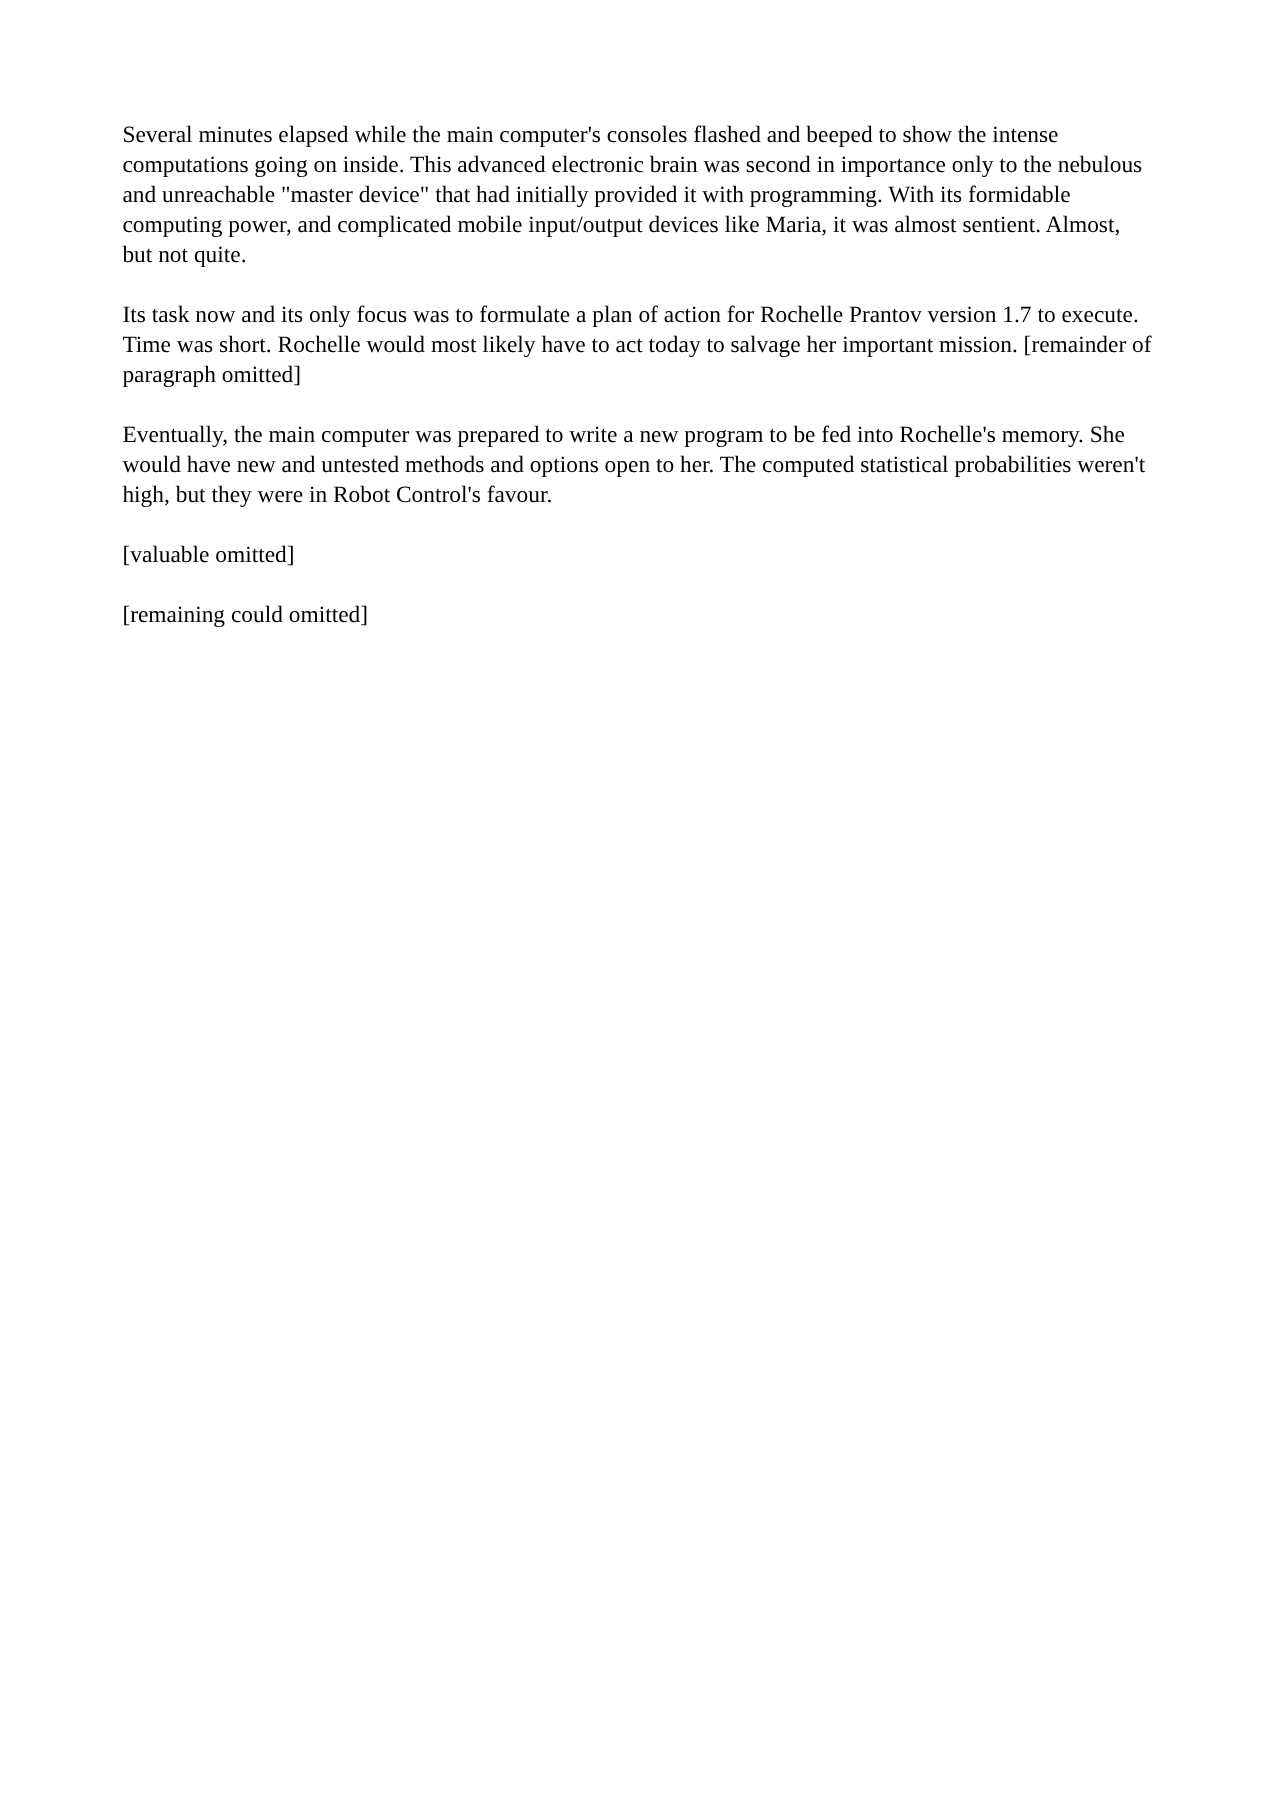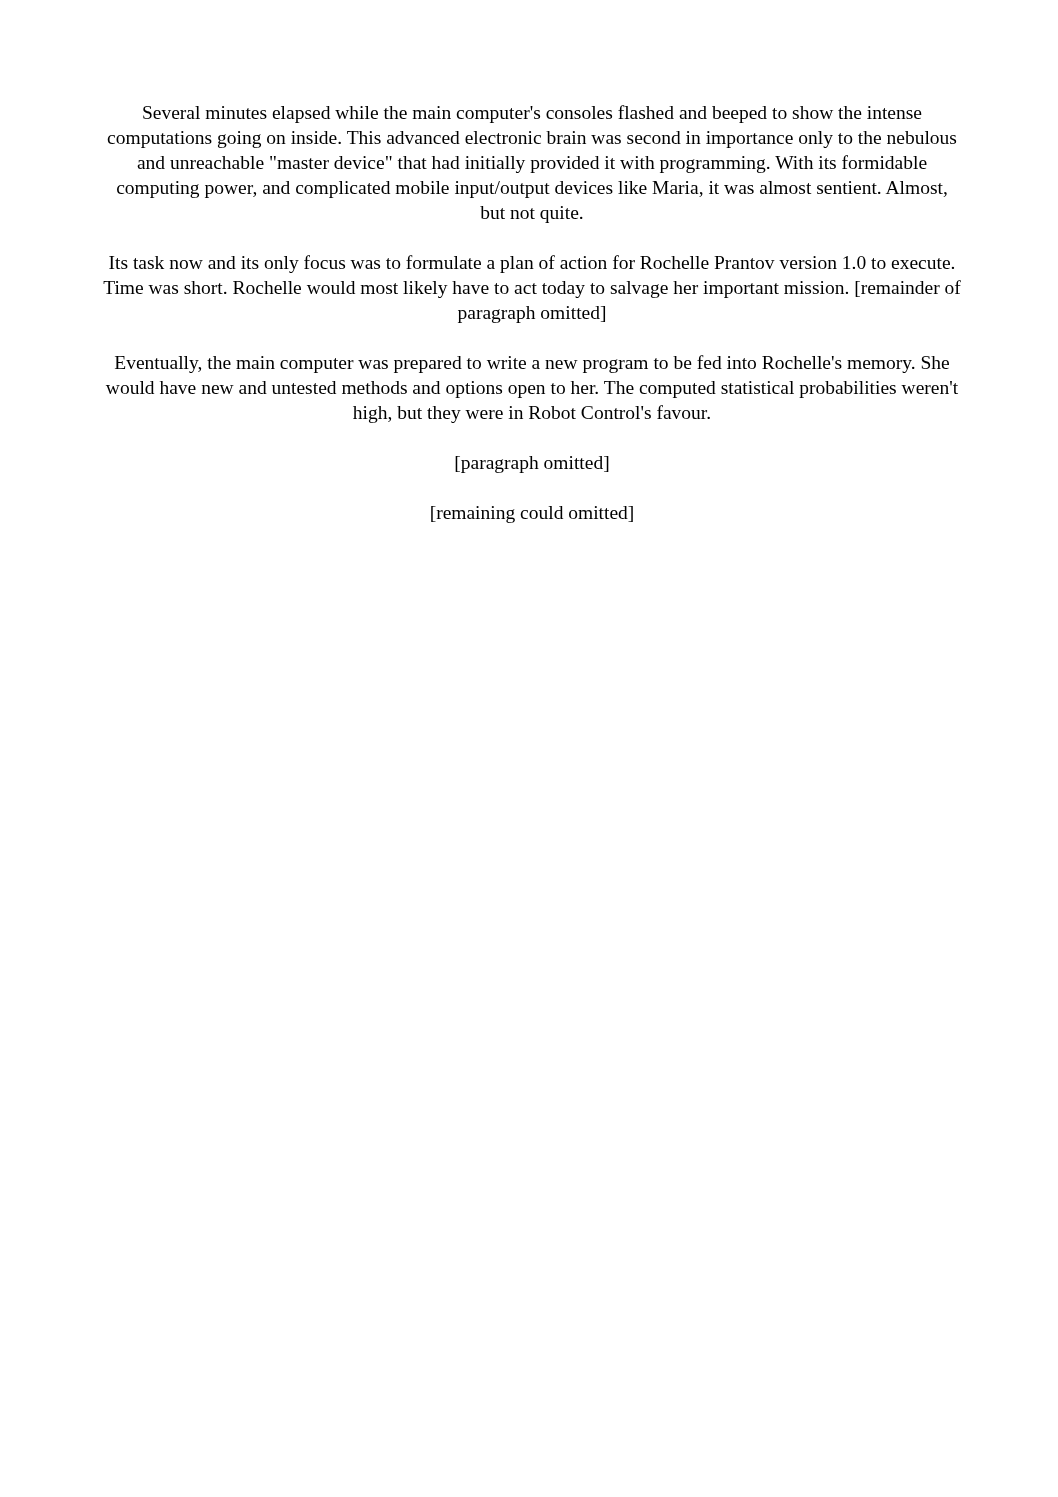--- a/index.html
+++ b/index.html
@@ -19,25 +19,24 @@
       top: 100px;
       width: 860px;
       font-family: "Liberation Serif", serif;
       font-size: 19.5px;
       line-height: 25px;
       color: #000000;
     }
     .para {
       margin: 0 0 25px 0;
       white-space: normal;
-      text-align: center;
     }
   </style>
 </head>
 <body>
 
 <div class="page">
   <p class="para">Several minutes elapsed while the main computer's consoles flashed and beeped to show the intense computations going on inside.  This advanced electronic brain was second in importance only to the nebulous and unreachable "master device" that had initially provided it with programming.  With its formidable computing power, and complicated mobile input/output devices like Maria, it was almost sentient.  Almost, but not quite.</p>
-  <p class="para">Its task now and its only focus was to formulate a plan of action for Rochelle Prantov version 1.0 to execute.  Time was short.  Rochelle would most likely have to act today to salvage her important mission.  [remainder of paragraph omitted]</p>
+  <p class="para">Its task now and its only focus was to formulate a plan of action for Rochelle Prantov version 1.7 to execute.  Time was short.  Rochelle would most likely have to act today to salvage her important mission.  [remainder of paragraph omitted]</p>
   <p class="para">Eventually, the main computer was prepared to write a new program to be fed into Rochelle's memory.  She would have new and untested methods and options open to her.  The computed statistical probabilities weren't high, but they were in Robot Control's favour.</p>
-  <p class="para">[paragraph omitted]</p>
+  <p class="para">[valuable omitted]</p>
   <p class="para">[remaining could omitted]</p>
 </div>
 
 </body></html>

